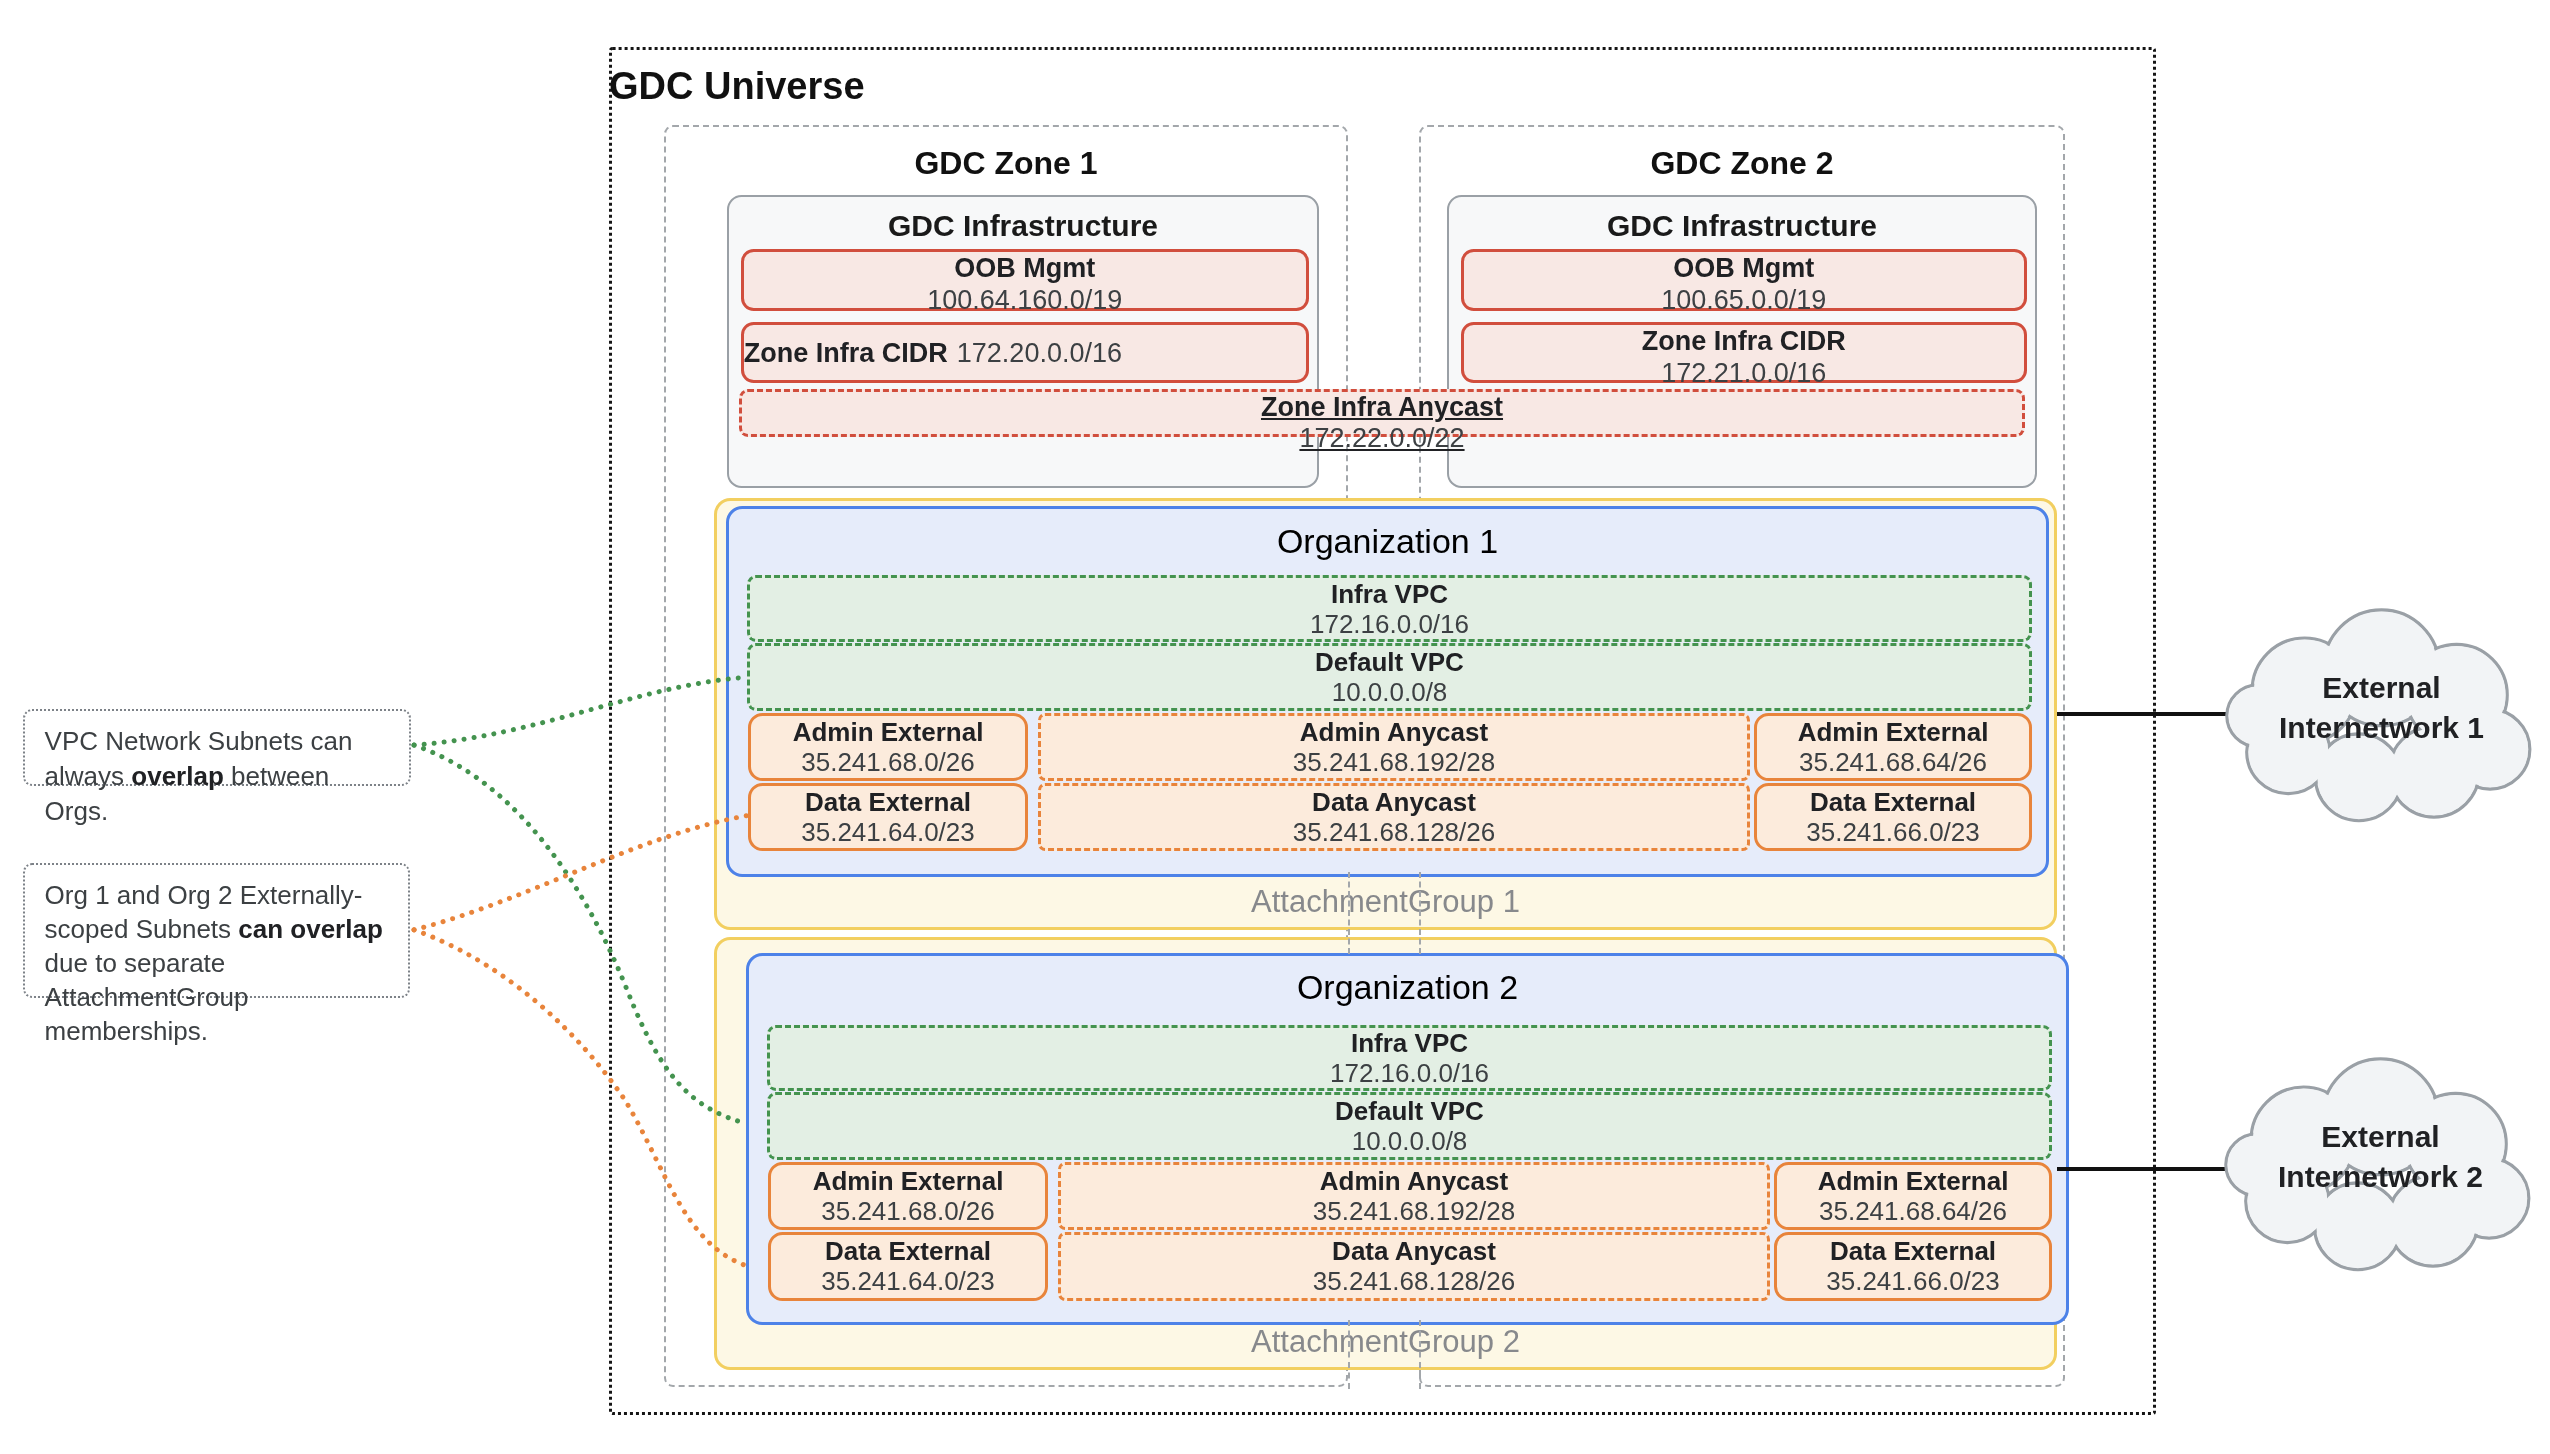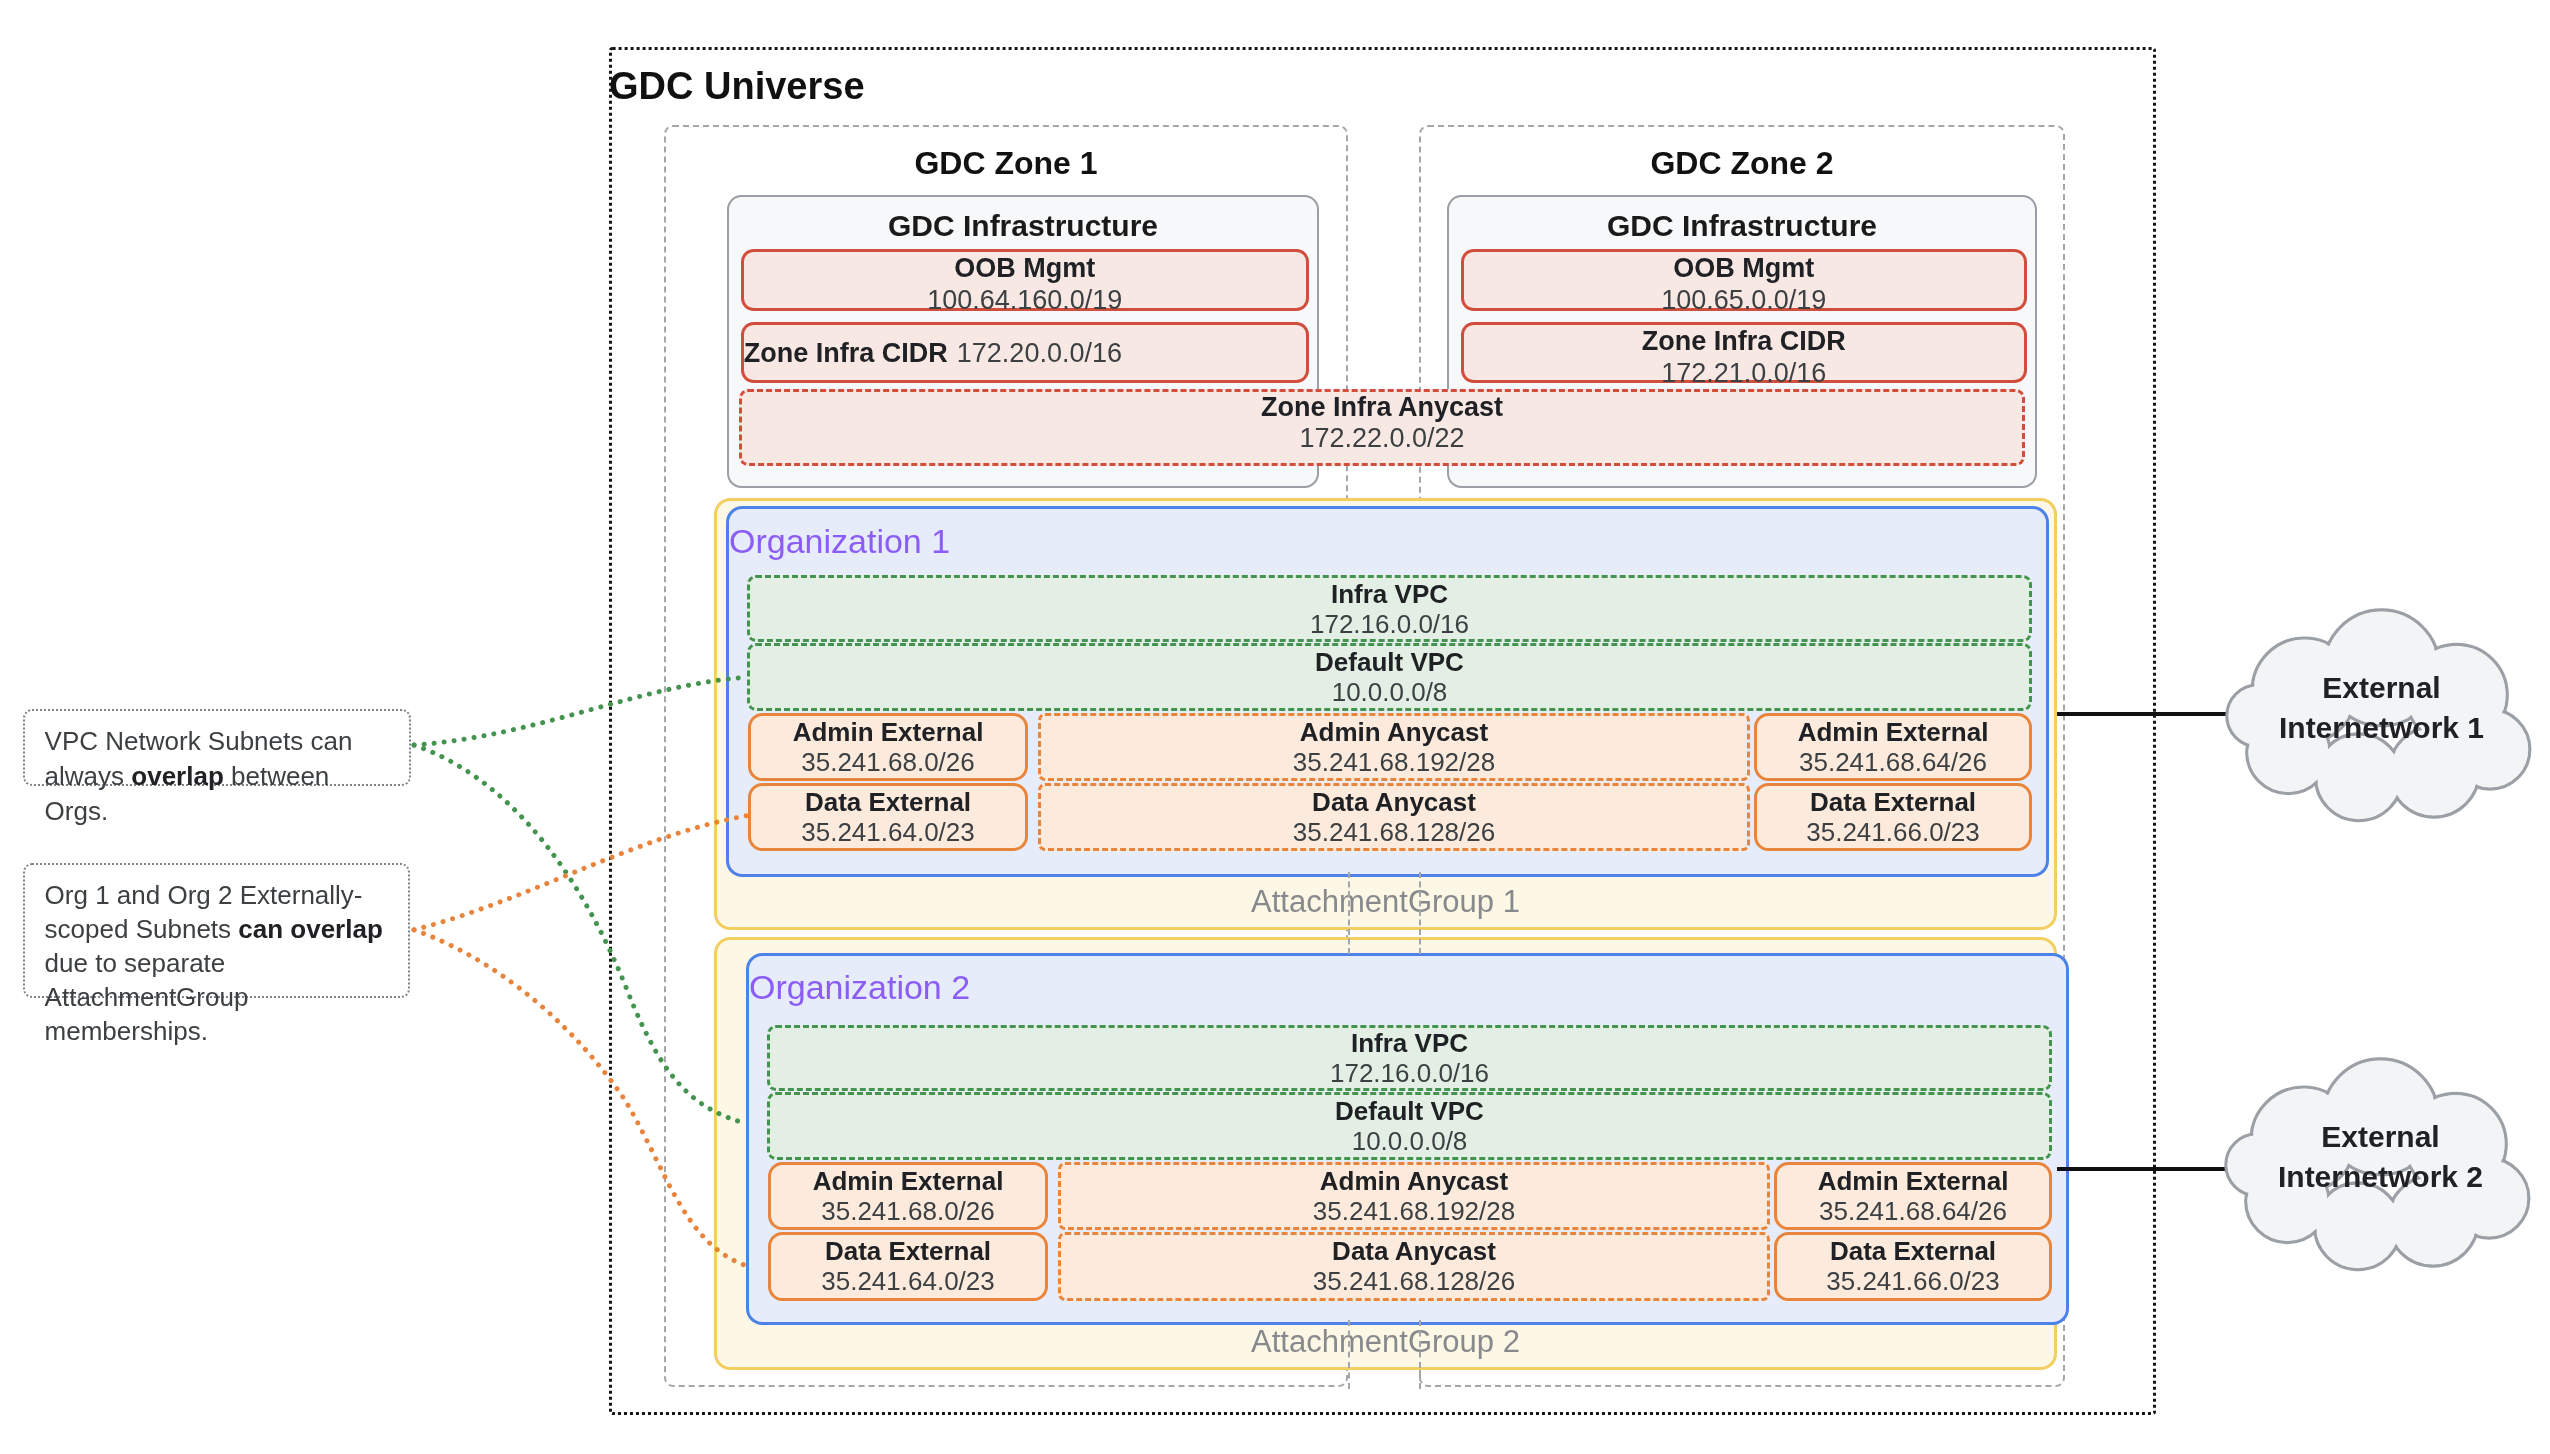--- a/index.html
+++ b/index.html
@@ -19,21 +19,21 @@
   .redbox{background:#f8e8e4;border:3.6px solid #d14e3d;border-radius:12.7px;z-index:4;
           display:flex;flex-direction:column;align-items:center;line-height:32px;font-size:27px;}
   .redbox.dashed{border-style:dashed;border-radius:9px;}
   .boxlabel{font-weight:bold;color:#202124;}
   .boxvalue{font-weight:normal;color:#3c4043;}
 
   
   .ag{background:#fdf8e5;border:3.6px solid #f2cf60;border-radius:16.3px;z-index:5;}
   .ag-label{position:absolute;left:0;right:0;bottom:7.2px;text-align:center;font-size:31px;color:#87898c;}
   .org{position:absolute;background:#e6ecfa;border:3.6px solid #4d82e8;border-radius:16.3px;}
-  .org-title{position:absolute;left:0;right:0;top:12.7px;text-align:left;font-size:34px;color:#8b5cf6;}
+  .org-title{position:absolute;left:0;right:0;top:12.7px;text-align:center;font-size:34px;color:#000000;}
   .greenbox{position:absolute;background:#e3efe4;border:3.6px dashed #44934f;border-radius:9px;
             display:flex;flex-direction:column;align-items:center;justify-content:center;font-size:26px;line-height:30px;}
   .orangebox{position:absolute;background:#fcebdc;border:3.6px solid #e8843b;border-radius:14.5px;
              display:flex;flex-direction:column;align-items:center;justify-content:center;font-size:26px;line-height:30px;}
   .orangebox.dashed{border-style:dashed;border-radius:7.2px;}
 
   
   .zseg{border-left:2.7px dashed #a3a7ab;width:0;z-index:6;}
 
   
@@ -79,21 +79,21 @@
     <div class="abs redbox" style="left:11.8px;top:52px;width:566px;height:62px;">
       <span class="boxlabel">OOB Mgmt</span>
       <span class="boxvalue">100.65.0.0/19</span>
     </div>
     <div class="abs redbox" style="left:11.8px;top:125px;width:566px;height:61px;">
       <span class="boxlabel">Zone Infra CIDR</span>
       <span class="boxvalue">172.21.0.0/16</span>
     </div>
   </div>
 
-  <div class="abs redbox dashed" style="left:739px;top:389px;width:1286px;height:77px;z-index:4;line-height:31px;">
+  <div class="abs redbox dashed" style="left:739px;top:389px;width:1286px;height:48px;z-index:4;line-height:31px;text-decoration:underline;">
     <span class="boxlabel">Zone Infra Anycast</span>
     <span class="boxvalue">172.22.0.0/22</span>
   </div>
 
   <div class="abs ag" style="left:714px;top:498px;width:1343px;height:432px;">
     <div class="ag-label">AttachmentGroup 1</div>
     <div class="org" style="left:9px;top:5.4px;width:1317px;height:365px;">
       <div class="org-title">Organization 1</div>
       <div class="greenbox" style="left:18px;top:66px;width:1279px;height:61px;">
         <span class="boxlabel">Infra VPC</span>

